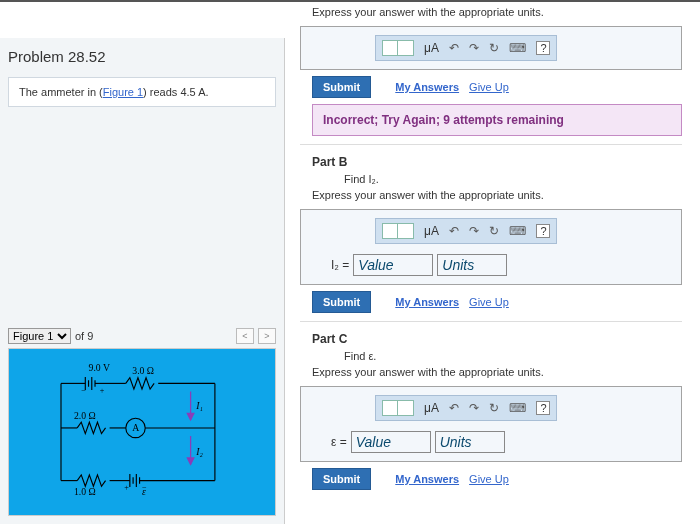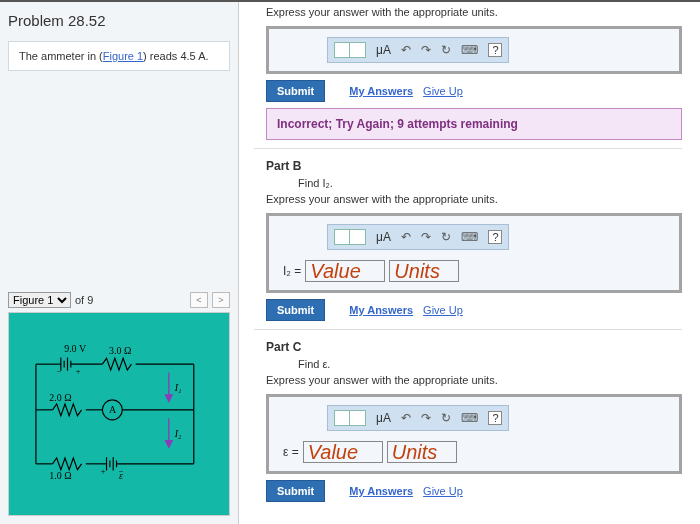--- a/index.html
+++ b/index.html
@@ -1,42 +1,42 @@
 <!DOCTYPE html>
 <html><head>
 <meta charset="utf-8">
 <style>
   * { box-sizing: border-box; margin: 0; padding: 0; }
   body { font-family: Arial, Helvetica, sans-serif; font-size: 12px; color: #333; background: #fff; width: 700px; height: 524px; overflow: hidden; border-top: 2px solid #555; display: flex; }
-  .left-pane { width: 239px; background: #f2f5f7; border-right: 1px solid #ccc; padding: 10px 8px; position: relative; }
+  .left-pane { width: 285px; background: #f2f5f7; border-right: 1px solid #ccc; padding: 10px 8px; position: relative; margin-top: 36px; }
   .right-pane { flex: 1; background: #fff; padding: 0 18px 0 15px; overflow-y: auto; }
   .problem-title { font-size: 15px; font-weight: normal; color: #333; margin-bottom: 12px; }
   .prompt-box { background: #fff; border: 1px solid #d0d8e0; padding: 8px 10px; font-size: 11px; }
   .prompt-box a { color: #36c; text-decoration: underline; }
   .figure-bar { position: absolute; top: 290px; left: 8px; right: 8px; display: flex; align-items: center; gap: 4px; font-size: 11px; }
   .figure-bar select { font-size: 11px; border: 1px solid #999; }
   .nav-btn { border: 1px solid #bbb; background: #fafafa; width: 18px; height: 16px; font-size: 9px; color: #888; cursor: pointer; }
-  .figure-panel { position: absolute; top: 310px; left: 8px; right: 8px; bottom: 8px; background: #14b8a6; border: 1px solid #ccc; padding: 2px; }
+  .figure-panel { position: absolute; top: 310px; left: 8px; right: 8px; bottom: 8px; background: #0ea5e9; border: 1px solid #ccc; padding: 2px; }
   .circuit-svg { width: 100%; height: 100%; }
   .instruct { font-size: 11px; color: #333; margin: 1px 0 8px 12px; }
   .part-hdr { font-size: 12px; font-weight: bold; margin: 10px 0 4px 12px; color: #333; }
   .find-line { font-size: 11px; margin: 4px 0 4px 12px; padding-left: 32px; }
-  .answer-box { border: 3px solid #a3a3a3; background: #f3f7fb; padding: 8px 10px; margin-left: 12px; }
+  .answer-box { border: 1px solid #a3a3a3; background: #f3f7fb; padding: 8px 26px; }
   .toolbar { background: #cfe0f0; border: 1px solid #a8bed5; padding: 4px 6px; display: inline-flex; align-items: center; gap: 10px; margin-left: 48px; }
   .tb-a, .tb-b { display: inline-flex; }
   .tb-btn { width: 16px; height: 16px; background: #fff; border: 1px solid #8ba; display: inline-block; }
   .tb-btn + .tb-btn { border-left: none; }
   .mu { font-size: 12px; color: #333; }
   .tb-icon { font-size: 12px; color: #555; cursor: pointer; }
   .qmark { border: 1px solid #888; width: 14px; height: 14px; display: inline-flex; align-items: center; justify-content: center; font-size: 11px; background: #fff; }
   .input-row { margin-top: 10px; display: flex; align-items: center; gap: 4px; }
   .var-label { font-size: 12px; margin-left: 4px; }
   .val-in { border: 1px solid #888; height: 22px; width: 80px; padding: 0 4px; font-size: 12px; }
   .unit-in { border: 1px solid #888; height: 22px; width: 70px; padding: 0 4px; font-size: 12px; font-style: italic; color: #999; }
-  .val-ph { font-style: italic; color: #c2410c; font-size: 20px;}
+  .val-ph { font-style: italic; color: #0c4a6e; font-size: 14px;}
   .submit-row { margin: 6px 0 6px 12px; display: flex; align-items: center; gap: 24px; }
   .submit-btn { background: #2e6fb3; color: #fff; border: 1px solid #245a94; font-size: 11px; font-weight: bold; padding: 4px 10px; cursor: pointer; }
   .link-sm { color: #36c; text-decoration: underline; font-size: 11px; cursor: pointer; }
   .link-sm.b { font-weight: bold; }
   .feedback { border: 1px solid #c48ac4; background: #f4e6f6; color: #803080; font-weight: bold; font-size: 12px; padding: 8px 10px; margin: 6px 0 2px 12px; }
   hr.sep { border: none; border-top: 1px solid #ddd; margin: 8px 0; }
 </style>
 </head>
 <body>
 

